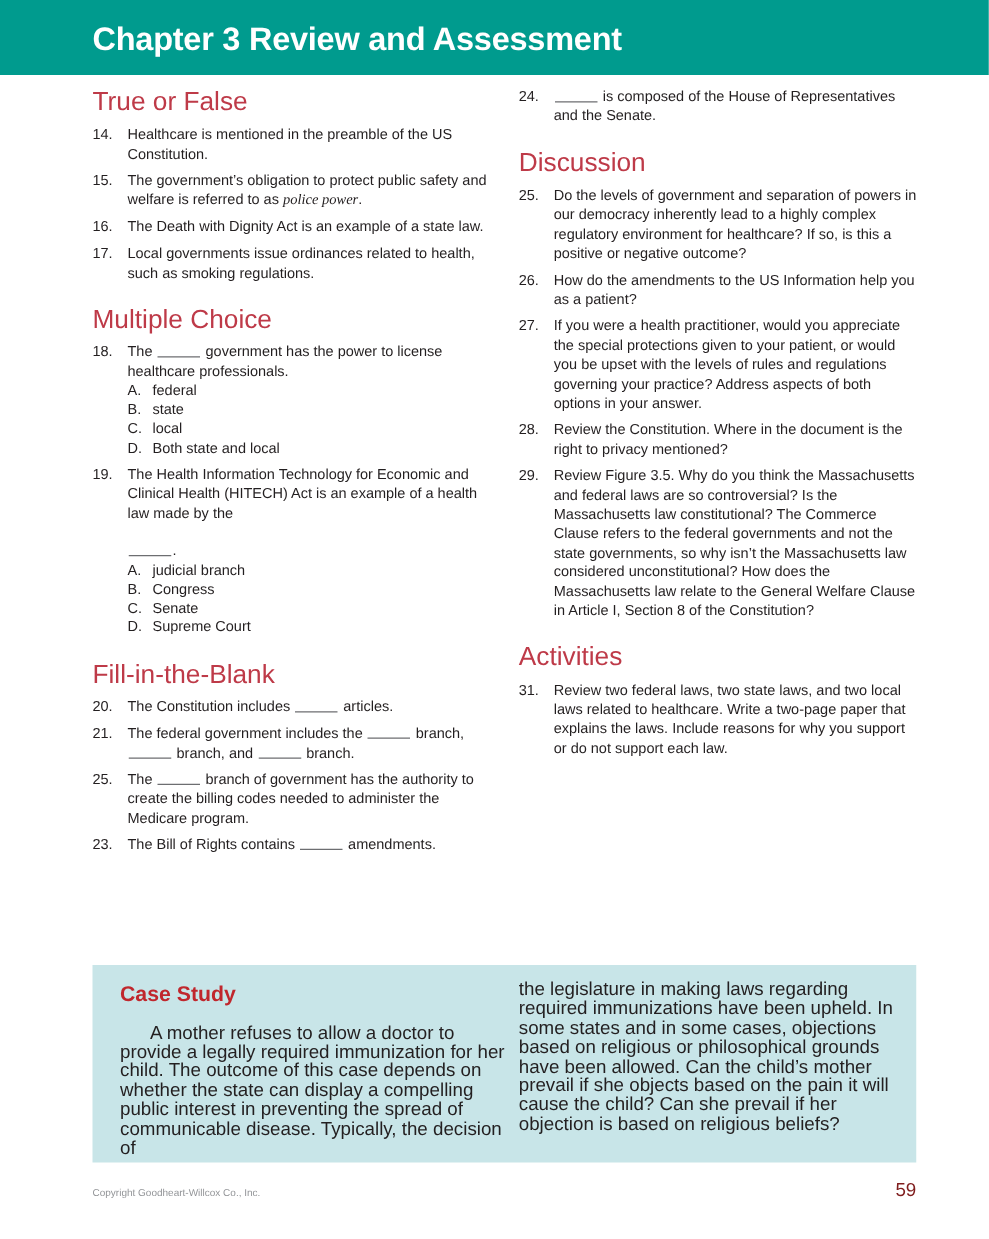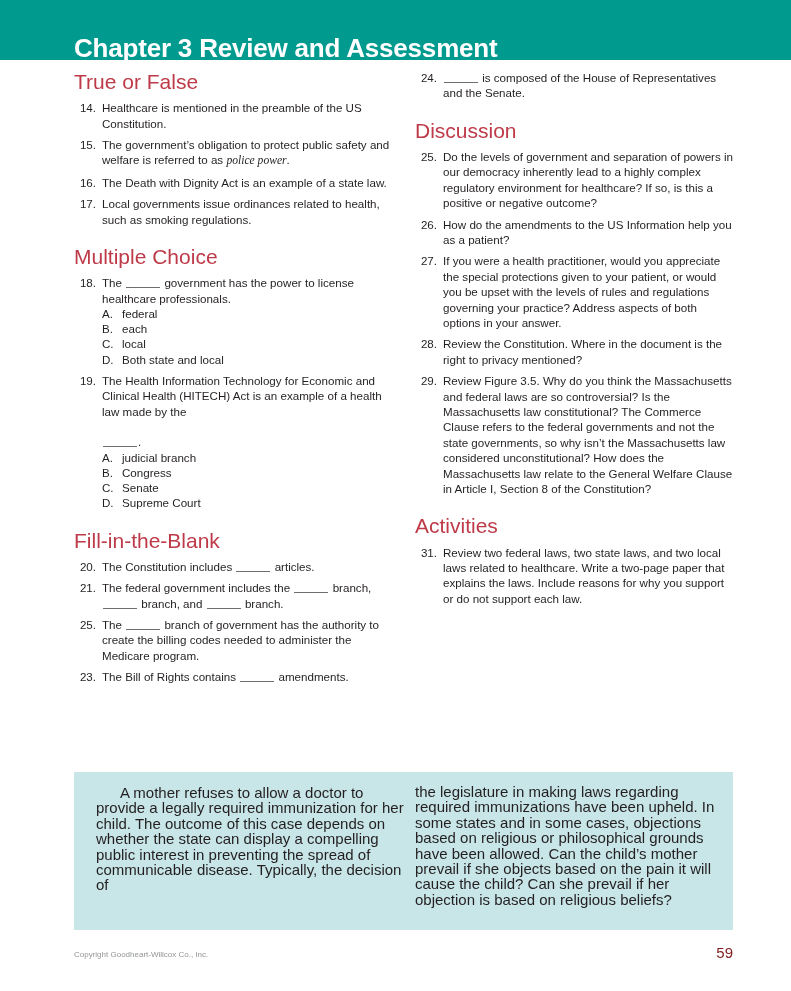--- a/index.html
+++ b/index.html
@@ -28,21 +28,21 @@
     position: absolute;
     left: 0;
     top: 0;
     width: 791px;
     height: 60px;
     background: #009b8e;
   }
   .header-title {
     position: absolute;
     left: 74px;
-    top: 33px;
+    top: 16px;
     font-size: 26px;
     font-weight: bold;
     color: #ffffff;
     letter-spacing: -0.2px;
     white-space: nowrap;
   }
 
   
   .columns {
     position: absolute;
@@ -79,21 +79,21 @@
     margin-bottom: 6px;
     font-size: 11.6px;
     line-height: 15.4px;
     color: #231f20;
   }
   .qnum {
     position: absolute;
     left: 0;
     top: 0;
     width: 22px;
-    text-align: right;
+    text-align: left;
     font-size: 11.6px;
     line-height: 15.4px;
   }
   .qtext { display: block; }
   .qtext em { font-style: italic; font-family: Liberation Serif, serif; }
 
   
   .blank {
     display: inline-block;
     border-bottom: 1px solid #6d6e71;
@@ -221,21 +221,21 @@
         </li>
       </ol>
 
       <h2 class="section-heading spaced">Multiple Choice</h2>
       <ol class="qlist">
         <li class="qitem">
           <span class="qnum">18.</span>
           <span class="qtext"><span>The </span><span class="blank"></span><span> government has the power to license healthcare professionals.</span></span>
           <ul class="options">
             <li class="option"><span class="optlabel">A.</span><span>federal</span></li>
-            <li class="option"><span class="optlabel">B.</span><span>each</span></li>
+            <li class="option"><span class="optlabel">B.</span><span>state</span></li>
             <li class="option"><span class="optlabel">C.</span><span>local</span></li>
             <li class="option"><span class="optlabel">D.</span><span>Both state and local</span></li>
           </ul>
         </li>
         <li class="qitem">
           <span class="qnum">19.</span>
           <span class="qtext"><span>The Health Information Technology for Economic and Clinical Health (HITECH) Act is an example of a health law made by the</span><span class="blank-line-row"></span><span class="blank"></span><span>.</span></span>
           <ul class="options">
             <li class="option"><span class="optlabel">A.</span><span>judicial branch</span></li>
             <li class="option"><span class="optlabel">B.</span><span>Congress</span></li>
@@ -305,20 +305,21 @@
           <span class="qnum">31.</span>
           <span class="qtext">Review two federal laws, two state laws, and two local laws related to healthcare. Write a two-page paper that explains the laws. Include reasons for why you support or do not support each law.</span>
         </li>
       </ol>
     </div>
   </div>
 
   <div class="case-study">
     <div class="cs-inner">
       <div class="cs-col cs-col-left">
+        <h3 class="cs-heading">Case Study</h3>
         <p class="cs-body">A mother refuses to allow a doctor to provide a legally required immunization for her child. The outcome of this case depends on whether the state can display a compelling public interest in preventing the spread of communicable disease. Typically, the decision of</p>
       </div>
       <div class="cs-col cs-col-right">
         <p class="cs-body no-indent">the legislature in making laws regarding required immunizations have been upheld. In some states and in some cases, objections based on religious or philosophical grounds have been allowed. Can the child’s mother prevail if she objects based on the pain it will cause the child? Can she prevail if her objection is based on religious beliefs?</p>
       </div>
     </div>
   </div>
 
   <div class="footer">
     <div class="copyright">Copyright Goodheart-Willcox Co., Inc.</div>

